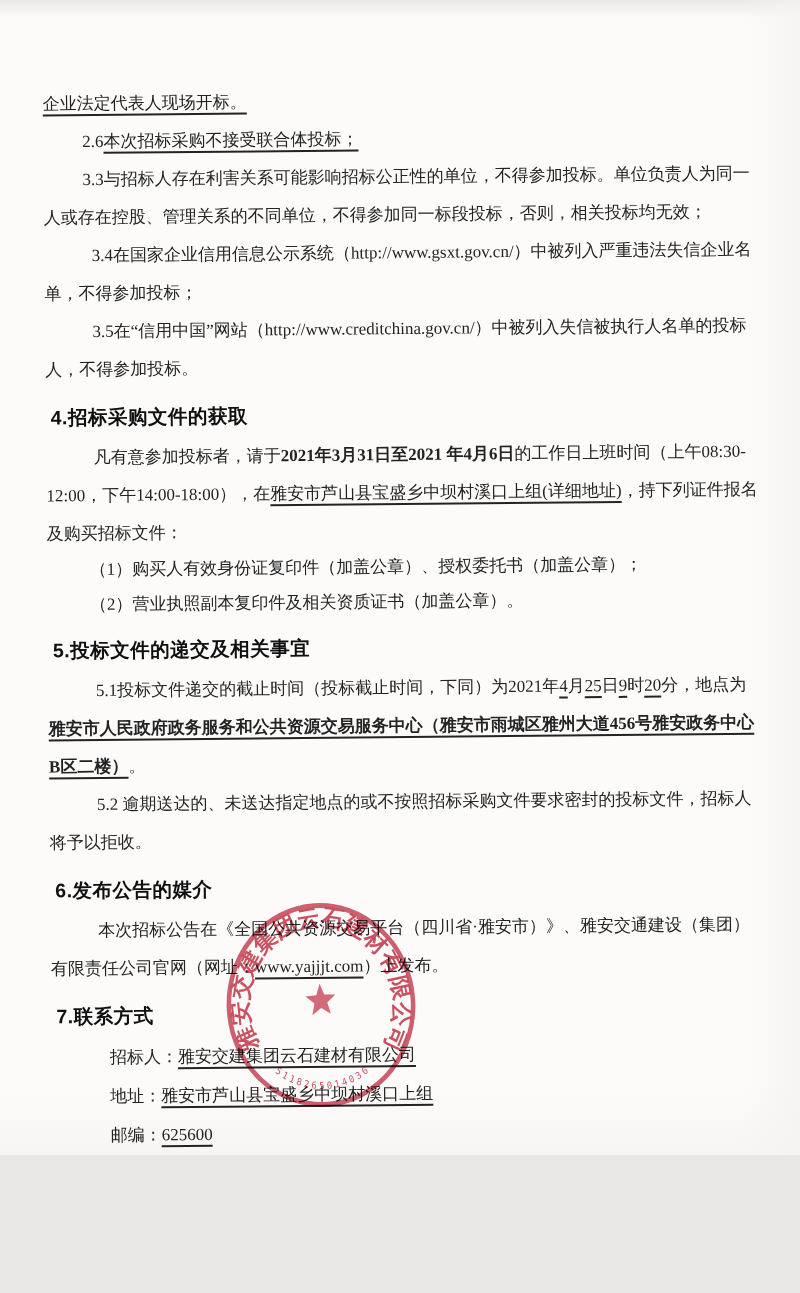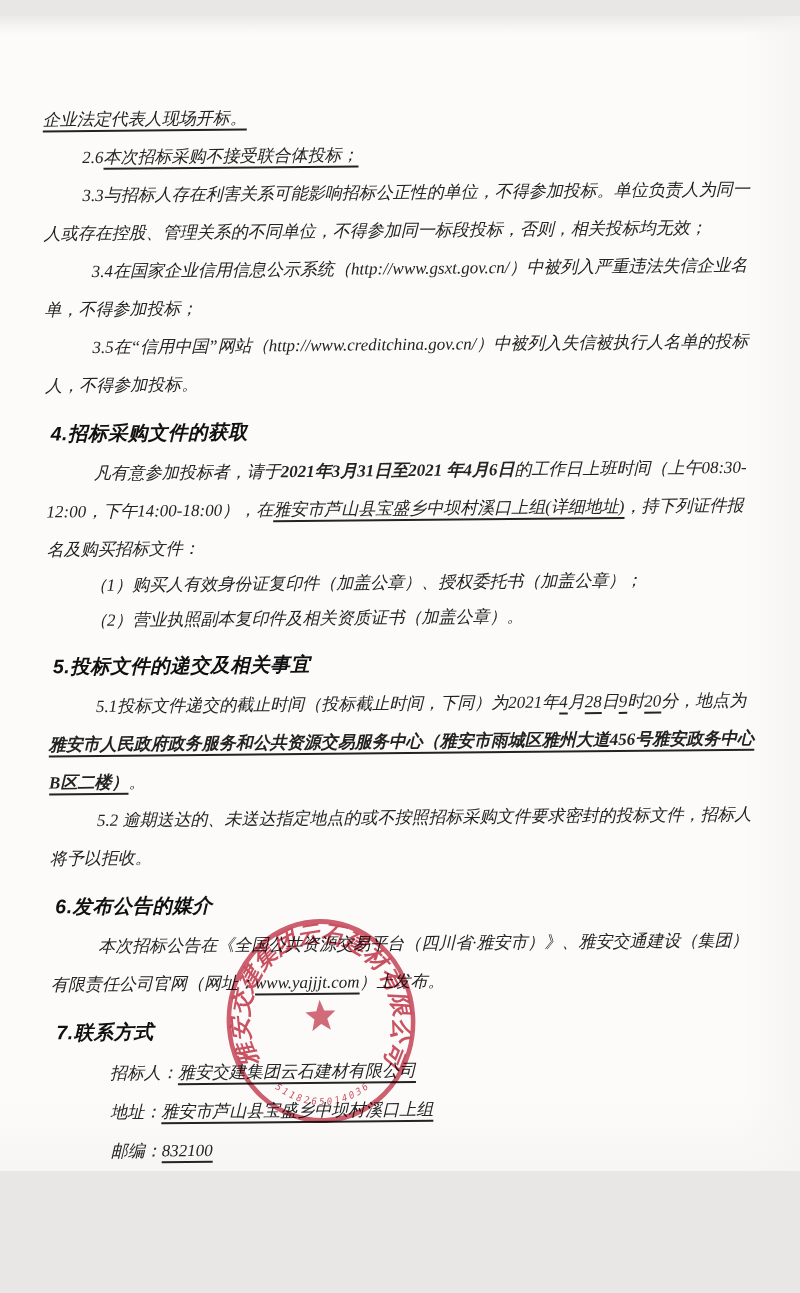--- a/index.html
+++ b/index.html
@@ -1,20 +1,19 @@
 <!DOCTYPE html>
 <html><head>
 <meta charset="utf-8">
 <style>
   html,body{margin:0;padding:0;background:#e9e7e5;}
   .page{
-    position:relative;width:800px;height:1155px;margin:16px auto;overflow:hidden;
+    position:relative;width:800px;height:1155px;margin:0 auto;overflow:hidden;
     background:#fcfbfa;
     font-family:"Liberation Serif","DejaVu Serif",serif;
-    font-style:italic;
   }
   .scan-top{position:absolute;top:0;left:0;right:0;height:18px;
     background:linear-gradient(180deg,#eceae9 0%,rgba(252,251,250,0) 100%);pointer-events:none;}
   .scan-right{position:absolute;top:0;right:0;bottom:0;width:60px;
     background:linear-gradient(270deg,#f4f2f1 0%,rgba(252,251,250,0) 100%);opacity:.7;pointer-events:none;}
   .scan-bottom{position:absolute;left:0;right:0;bottom:0;height:70px;
     background:linear-gradient(0deg,#f6f4f3 0%,rgba(252,251,250,0) 100%);opacity:.8;pointer-events:none;}
 
   .doc{
     position:absolute;left:48px;top:82px;width:712px;
@@ -71,34 +70,34 @@
 
     <p class="para indent-lg"><span>凡有意参加投标者，请于</span><span class="b">2021年3月31日至2021 年4月6日</span><span>的工作日上班时间（上午08:30-12:00，下午14:00-18:00），在</span><span class="u">雅安市芦山县宝盛乡中坝村溪口上组(详细地址)</span><span>，持下列证件报名及购买招标文件：</span></p>
 
     <div class="items">
       <p>（1）购买人有效身份证复印件（加盖公章）、授权委托书（加盖公章）；</p>
       <p>（2）营业执照副本复印件及相关资质证书（加盖公章）。</p>
     </div>
 
     <div class="h">5.投标文件的递交及相关事宜</div>
 
-    <p class="para indent-lg"><span>5.1投标文件递交的截止时间（投标截止时间，下同）为2021年</span><span class="u">4</span><span>月</span><span class="u">28</span><span>日</span><span class="u">9</span><span>时</span><span class="u">20</span><span>分，地点为</span><span class="bu">雅安市人民政府政务服务和公共资源交易服务中心（雅安市雨城区雅州大道456号雅安政务中心B区二楼）</span><span>。</span></p>
+    <p class="para indent-lg"><span>5.1投标文件递交的截止时间（投标截止时间，下同）为2021年</span><span class="u">4</span><span>月</span><span class="u">25</span><span>日</span><span class="u">9</span><span>时</span><span class="u">20</span><span>分，地点为</span><span class="bu">雅安市人民政府政务服务和公共资源交易服务中心（雅安市雨城区雅州大道456号雅安政务中心B区二楼）</span><span>。</span></p>
 
     <p class="para indent-lg">5.2 逾期送达的、未送达指定地点的或不按照招标采购文件要求密封的投标文件，招标人将予以拒收。</p>
 
     <div class="h">6.发布公告的媒介</div>
 
     <p class="para indent-lg"><span>本次招标公告在《全国公共资源交易平台（四川省·雅安市）》、雅安交通建设（集团）有限责任公司官网（网址：</span><span class="u">www.yajjjt.com</span><span>）上发布。</span></p>
 
     <div class="h">7.联系方式</div>
 
     <div class="contacts">
       <p class="contact-row"><span class="lbl">招标人：</span><span class="val">雅安交建集团云石建材有限公司</span></p>
       <p class="contact-row"><span class="lbl">地址：</span><span class="val">雅安市芦山县宝盛乡中坝村溪口上组</span></p>
-      <p class="contact-row"><span class="lbl">邮编：</span><span class="val">832100</span></p>
+      <p class="contact-row"><span class="lbl">邮编：</span><span class="val">625600</span></p>
       <p class="contact-row"><span class="lbl">联系人：</span><span class="val">彭先生</span></p>
       <p class="contact-row"><span class="lbl">电话：</span><span class="val">11634525459</span></p>
     </div>
   </div>
 
   <div class="seal">
     <svg viewBox="0 0 200 200" preserveAspectRatio="none">
       <circle cx="100" cy="100" r="93" fill="none" stroke="#c43b4e" stroke-width="4.6" opacity="0.92"></circle>
       <defs>
         <path id="sealTextArc" d="M 34.7,134.7 A 74 74 0 1 1 165.3,134.7" fill="none"></path>

